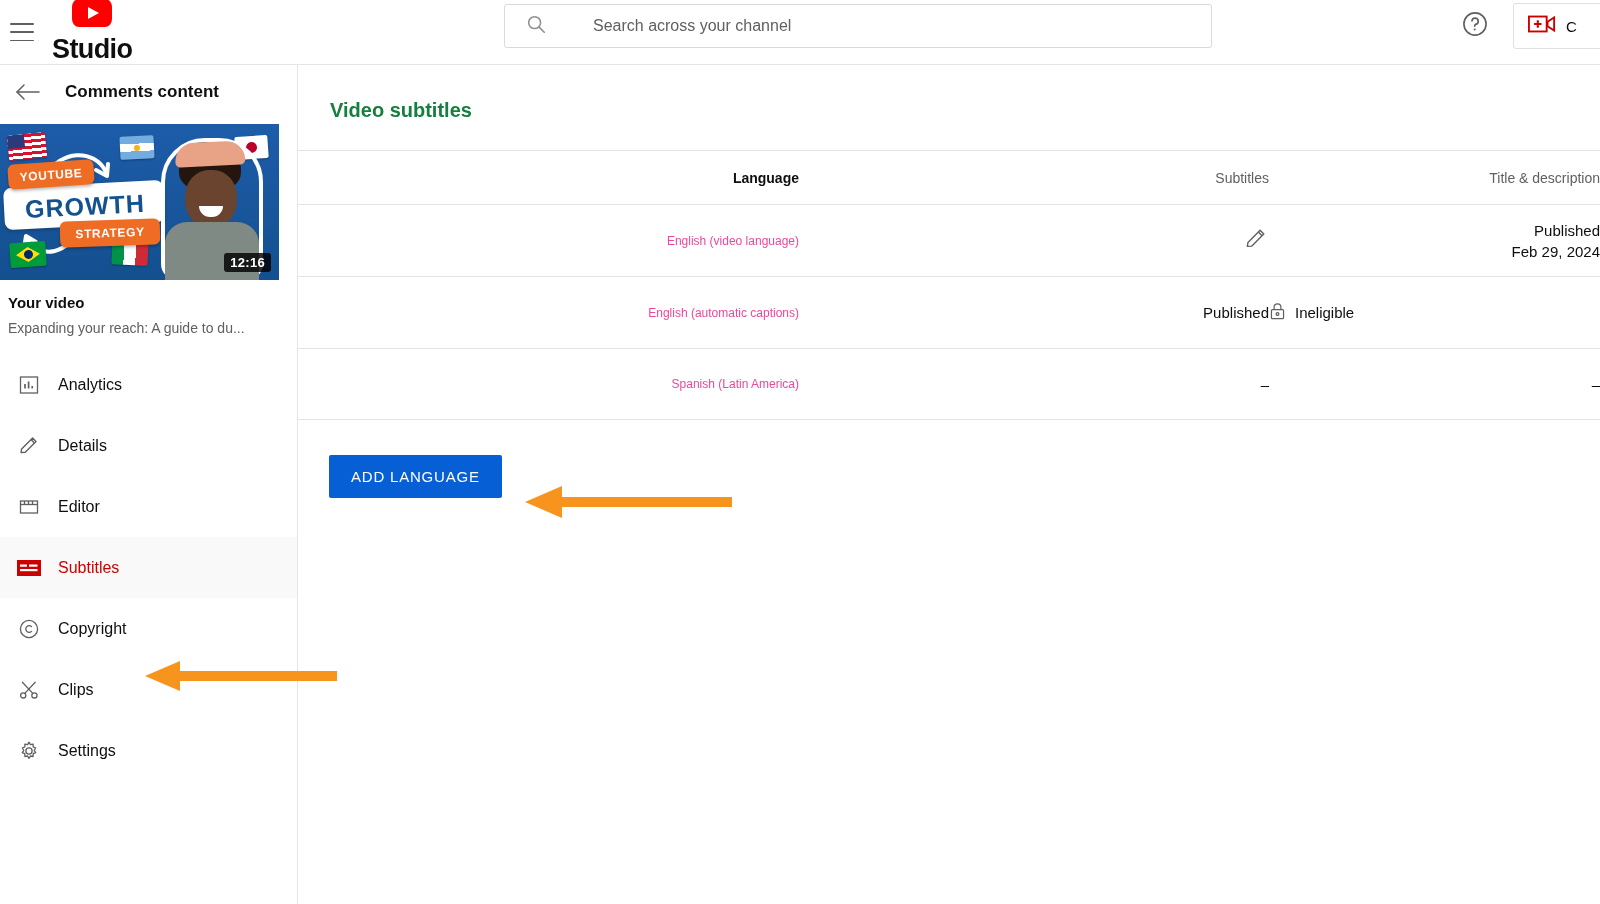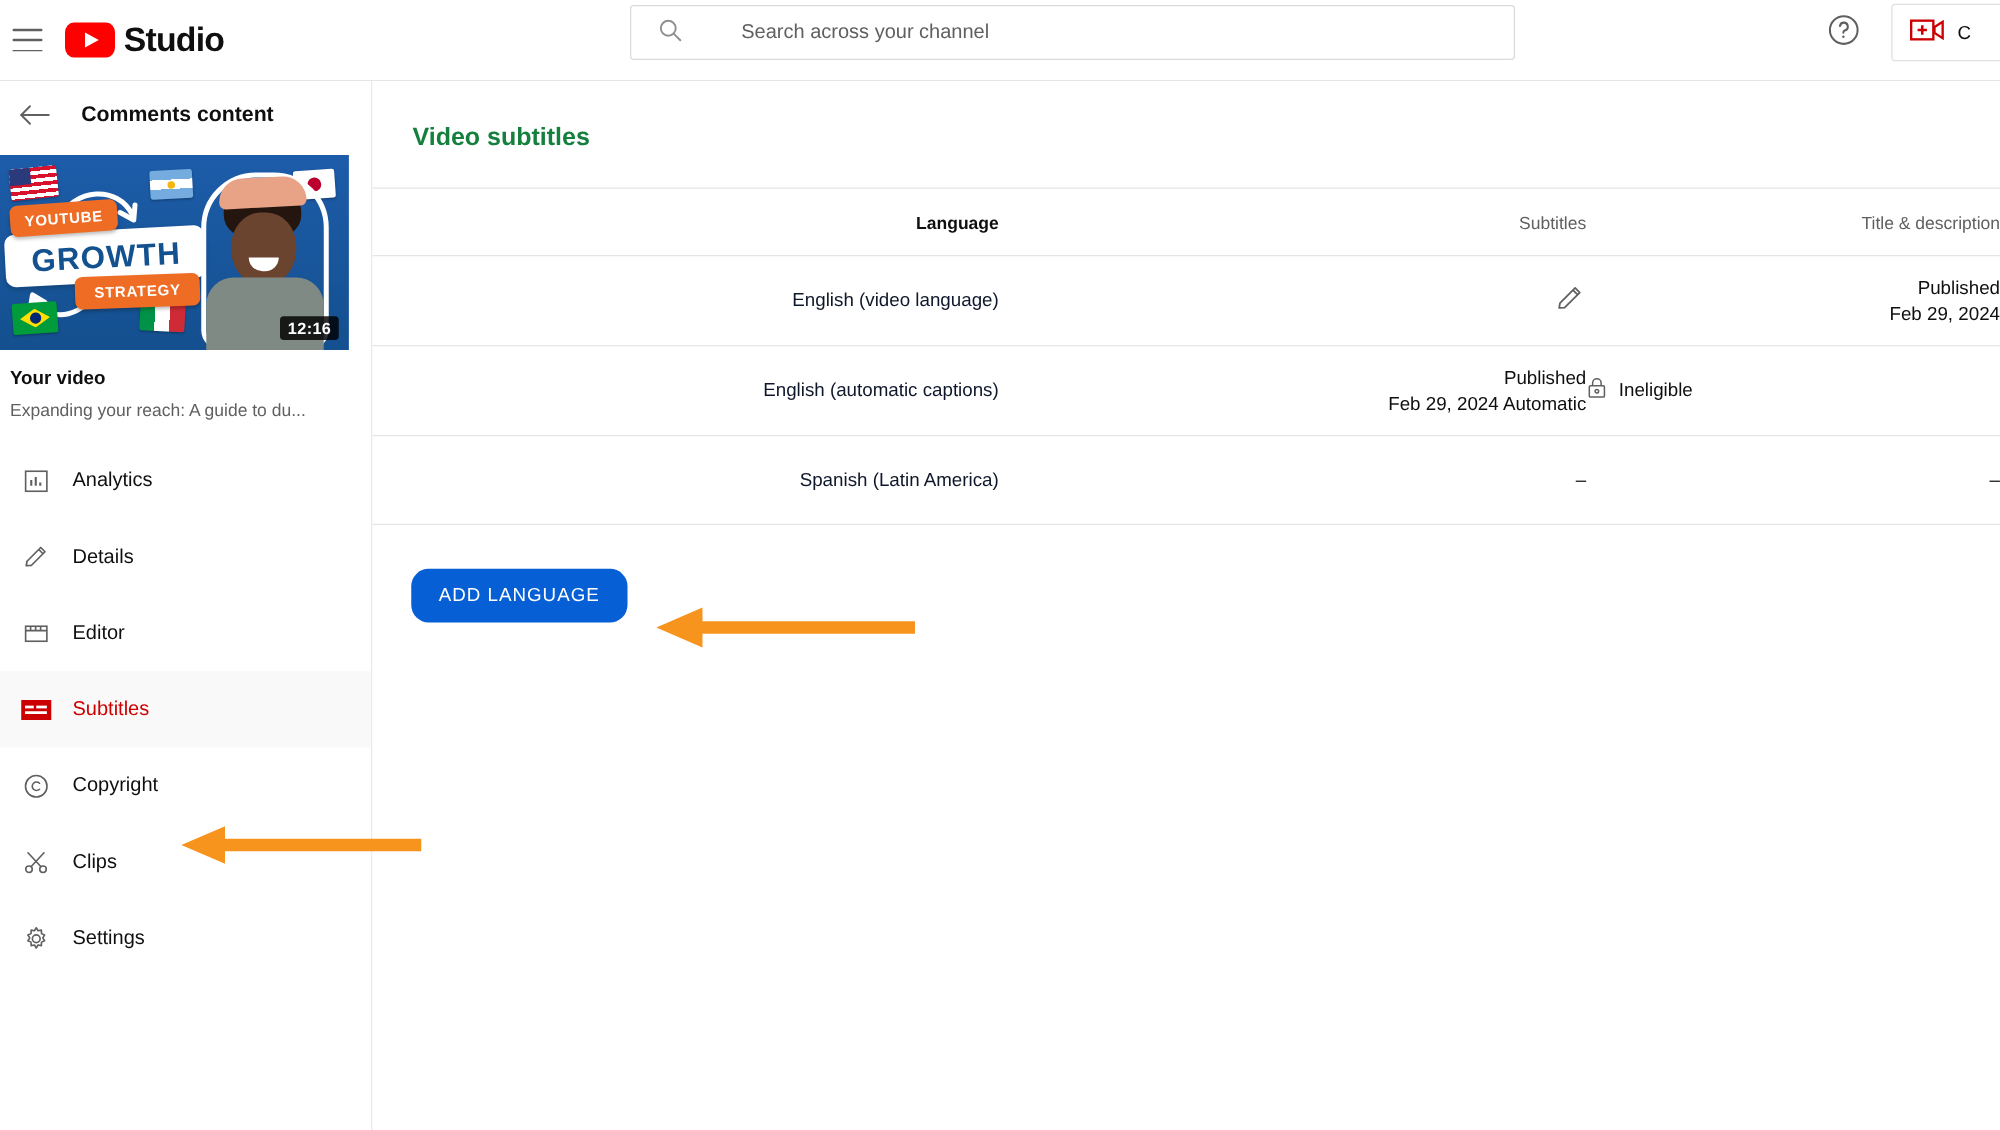--- a/index.html
+++ b/index.html
@@ -17,21 +17,21 @@
     position: absolute; top: 0; left: 0; width: 1600px; height: 65px;
     background: #fff; border-bottom: 1px solid #e5e5e5;
     display: flex; align-items: center;
   }
   .hamburger {
     width: 24px; height: 18px; margin-left: 10px; margin-right: 18px;
     display: flex; flex-direction: column; justify-content: space-between;
     cursor: pointer;
   }
   .hamburger i { display: block; height: 1.5px; background: #606060; border-radius: 1px; }
-  .brand { display: flex; align-items: center; gap: 7px; cursor: pointer; }
+  .brand { display: flex; align-items: center; gap: 7px; cursor: pointer; flex-direction: column; }
   .yt-logo {
     width: 40px; height: 28px; background: #ff0000; border-radius: 7px/8px;
     display: flex; align-items: center; justify-content: center;
   }
   .yt-logo .tri {
     width: 0; height: 0; margin-left: 3px;
     border-left: 11px solid #fff;
     border-top: 6.5px solid transparent;
     border-bottom: 6.5px solid transparent;
   }
@@ -158,32 +158,32 @@
   .main { position: absolute; top: 65px; left: 298px; width: 1302px; height: 839px; background: #fff; }
   .page-title { font-size: 20px; font-weight: 700; color: #15803d; padding: 34px 0 0 32px; }
 
   .table { margin-top: 28px; }
   .trow {
     display: flex; align-items: center; border-top: 1px solid #e5e5e5;
     padding-left: 31px; min-height: 72px; text-align: right;
   }
   .trow.head { min-height: 54px; border-top: 1px solid #e5e5e5; }
   .trow:last-child { border-bottom: 1px solid #e5e5e5; }
-  .c-lang { width: 470px; flex: none; font-size: 15px; color: #0f172a; }
+  .c-lang { width: 470px; flex: none; font-size: 12px; color: #ec4899; }
   .c-subs { width: 470px; flex: none; font-size: 15px; color: #0f0f0f; }
   .c-title { flex: 1; font-size: 15px; color: #0f0f0f; }
   .trow.head .c-lang { font-weight: 700; font-size: 14px; color: #0f0f0f; }
   .trow.head .c-subs, .trow.head .c-title { font-size: 14px; color: #606060; }
   .cell-line2 { margin-top: 4px; }
   .dash { color: #0f0f0f; }
   .lock-cell { display: flex; align-items: center; gap: 9px; }
 
   .add-btn {
     margin: 35px 0 0 31px; height: 43px; padding: 0 22px;
-    background: #065fd4; color: #fff; border: none; border-radius: 14px;
+    background: #065fd4; color: #fff; border: none; border-radius: 2px;
     font-size: 15px; font-weight: 500; letter-spacing: 0.8px; cursor: pointer;
     font-family: "Liberation Sans", sans-serif;
     display: inline-flex; align-items: center;
   }
 
   
   .annot { position: absolute; pointer-events: none; }
   .annot-1 { left: 520px; top: 482px; }
   .annot-2 { left: 140px; top: 658px; }
 </style>
@@ -396,21 +396,20 @@
         <div class="c-title">
           <div>Published</div>
           <div class="cell-line2">Feb 29, 2024</div>
         </div>
       </div>
 
       <div class="trow">
         <div class="c-lang">English (automatic captions)</div>
         <div class="c-subs">
           <div>Published</div>
-          <div class="cell-line2">Feb 29, 2024 Automatic</div>
         </div>
         <div class="c-title lock-cell">
           <span>
             <svg width="17" height="19" viewBox="0 0 18 20" fill="none" stroke="#606060" stroke-width="1.3">
               <rect x="2.6" y="8" width="12.8" height="9.6" rx="1"></rect>
               <path d="M5.4 8 V5.6 a3.6 3.6 0 0 1 7.2 0 V8"></path>
               <circle cx="9" cy="12.6" r="1.5"></circle>
             </svg>
           </span>
           <span>Ineligible</span>

